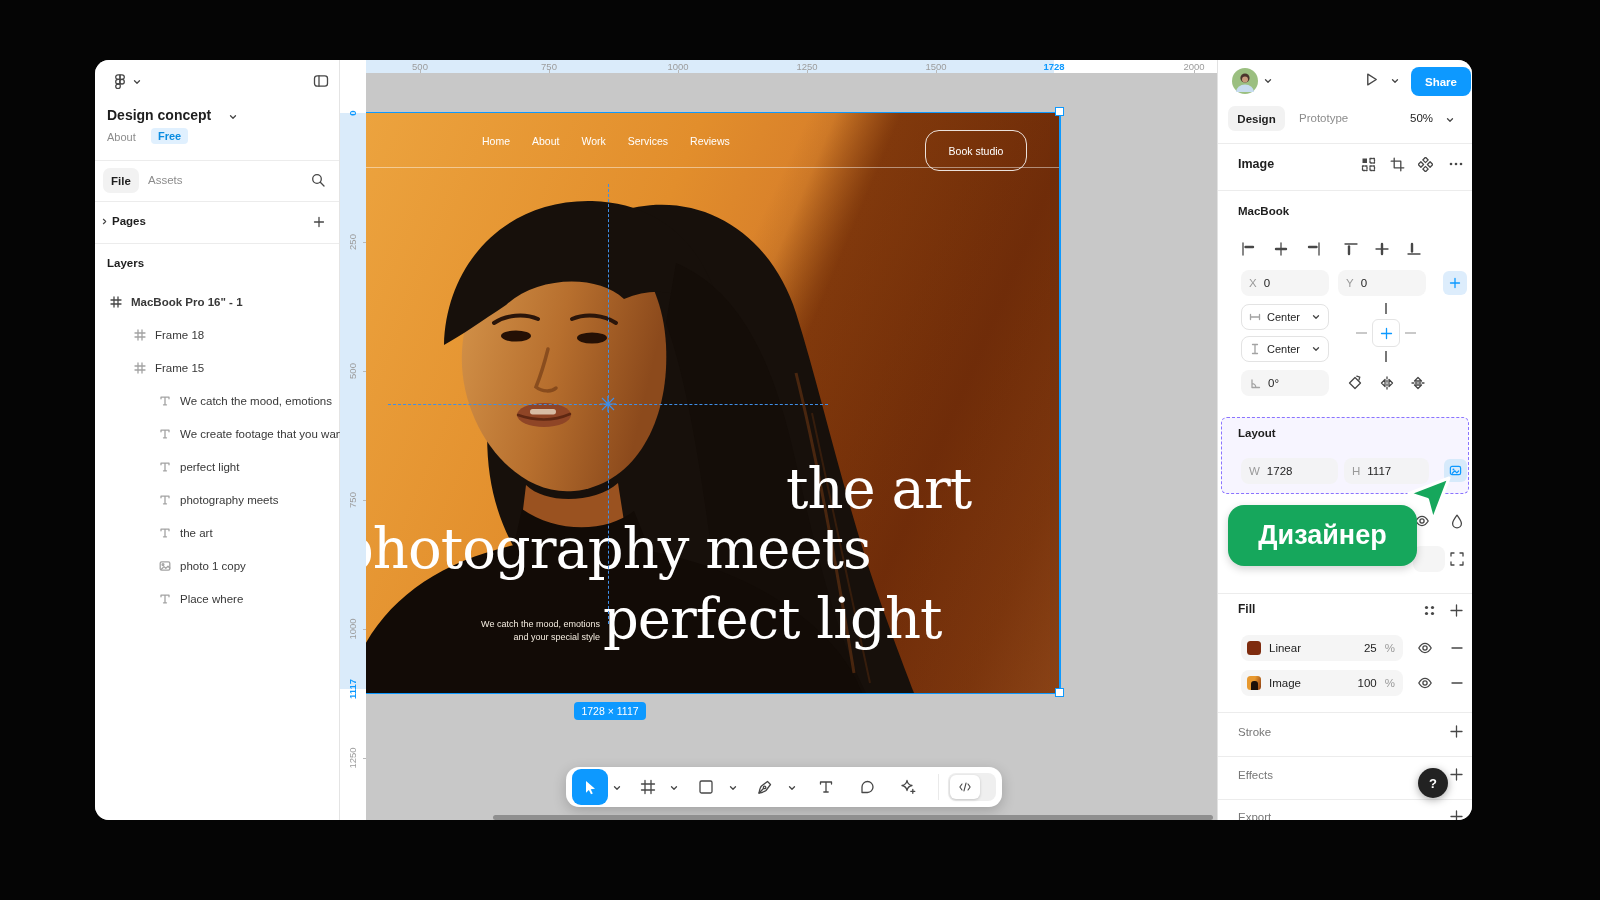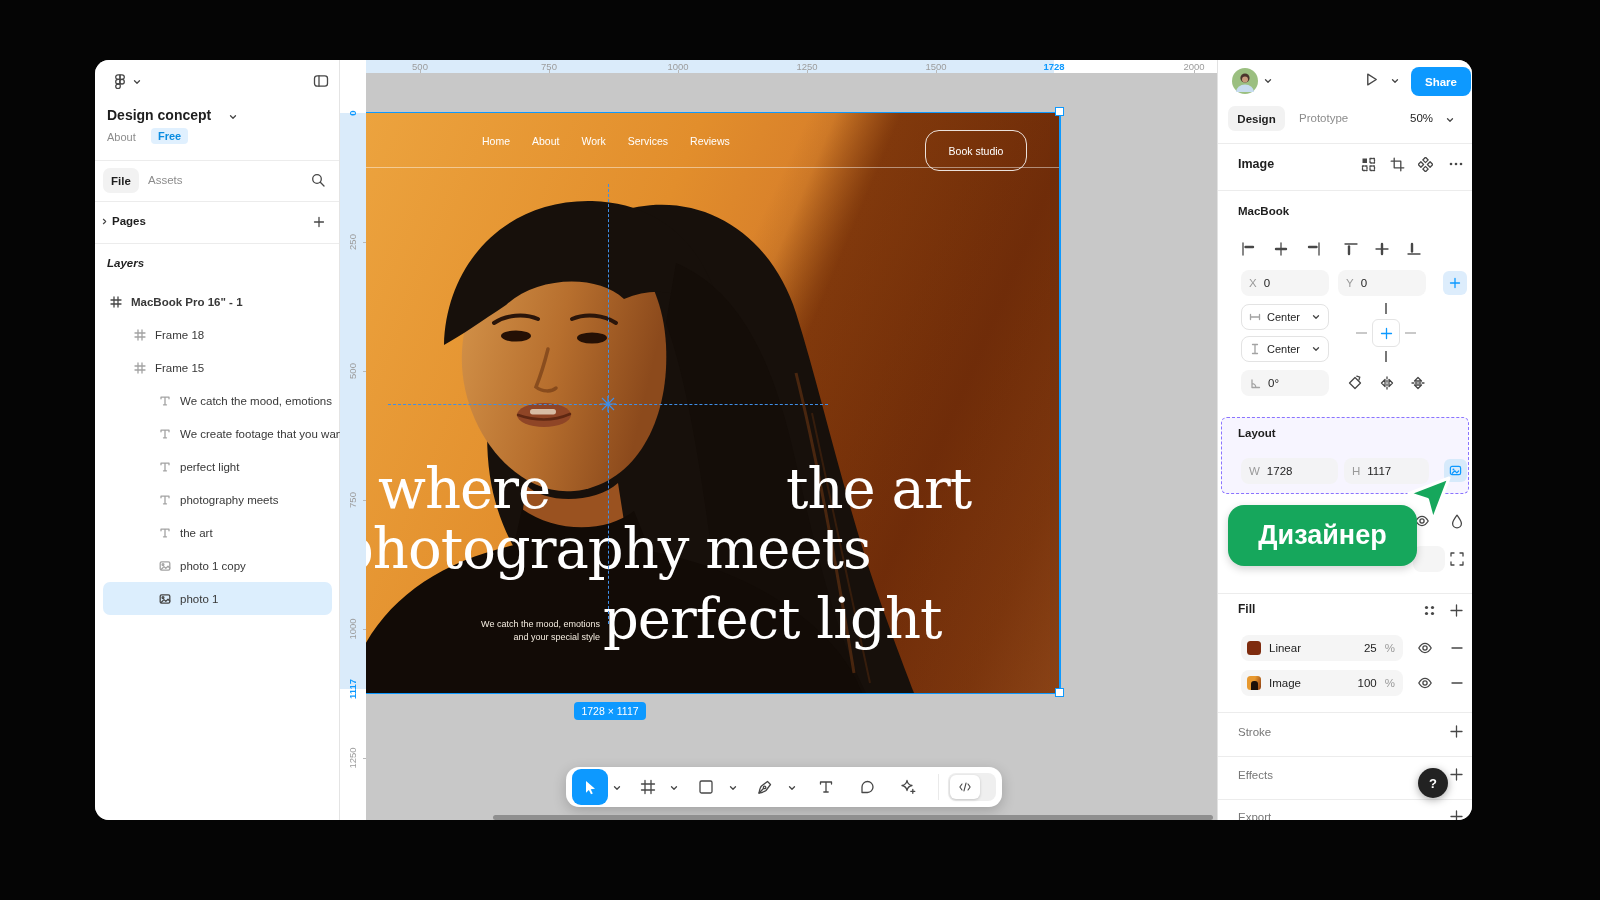--- a/index.html
+++ b/index.html
@@ -147,21 +147,21 @@
     <span class="abs lbl6" style="left:17px;top:155px;">Pages</span>
     <span class="abs" style="left:217px;top:155px;">
       <svg width="14" height="14" viewBox="0 0 14 14">
             <g class="ic">
               <path d="M7 2.5v9M2.5 7h9"></path>
             </g>
           </svg>
     </span>
     <div class="divh" style="top:183px;"></div>
 
-    <span class="abs lbl6" style="left:12px;top:197px;font-style:italic;">Layers</span>
+    <span class="abs lbl6" style="left:12px;top:197px;">Layers</span>
 
     <div class="abs" style="left:0;top:225px;width:245px;">
       <div class="layer-row lr-d0" style="font-weight:600;">
         <span class="lic">
               <svg width="12" height="12" viewBox="0 0 12 12">
                 <g class="ic" stroke="#1e1e1e" stroke-width="1.2">
                   <path d="M4 1v10M8 1v10M1 4h10M1 8h10"></path>
                 </g>
               </svg>
             </span>
@@ -242,31 +242,29 @@
               <svg width="12" height="12" viewBox="0 0 12 12">
                 <g class="ic icg" stroke-width="1.2">
                   <rect x="1.2" y="1.8" width="9.6" height="8.4" rx="1.4"></rect>
                   <circle cx="4" cy="4.6" r="0.9"></circle>
                   <path d="M2.4 9.2l2.6-2.6 1.8 1.8 2.2-2.2 1.8 1.8"></path>
                 </g>
               </svg>
             </span>
         <span>photo 1 copy</span>
       </div>
-      <div class="layer-row lr-sel">
-        <span class="lic">
-              <svg width="12" height="12" viewBox="0 0 12 12">
-                <g class="ic" stroke="#3a3a3a" stroke-width="1.2">
-                  <rect x="1.2" y="1.8" width="9.6" height="8.4" rx="1.4"></rect>
-                  <circle cx="4" cy="4.6" r="0.9"></circle>
-                  <path d="M2.4 9.2l2.6-2.6 1.8 1.8 2.2-2.2 1.8 1.8"></path>
-                </g>
-              </svg>
-            </span>
-        <span>photo 1</span>
+      <div class="layer-row lr-d2">
+        <span class="lic">
+              <svg width="12" height="12" viewBox="0 0 12 12">
+                <g class="ic icg" stroke-width="1.2">
+                  <path d="M2 2.2h8M2 2.2v1.6M10 2.2v1.6M6 2.2v7.6M4.5 9.8h3"></path>
+                </g>
+              </svg>
+            </span>
+        <span>Place where</span>
       </div>
     </div>
   </div>
 
   <div class="canvas">
 
     <div class="ruler-h">
       <div class="rhl" style="left:26px;top:0;width:688px;height:13px;"></div>
       <span class="rlab" style="left:80px;">500</span>
       <span class="rlab" style="left:209px;">750</span>
@@ -330,21 +328,20 @@
         <span class="navlink">About</span>
         <span class="navlink">Work</span>
         <span class="navlink">Services</span>
         <span class="navlink">Reviews</span>
       </div>
       <div class="cta">
         <span>Book studio</span>
       </div>
       <div class="abs" style="left:0;top:54px;width:694px;height:1px;background:rgba(255,255,255,.45);"></div>
 
-      <span class="hline" style="left:12px;top:348px;">where</span>
       <span class="hline" style="left:420px;top:348px;">the art</span>
       <span class="hline" style="left:-28px;top:408px;">photography meets</span>
       <span class="hline" style="left:237px;top:478px;">perfect light</span>
 
       <div class="tagline">
         <span>We catch the mood, emotions</span><br>
         <span>and your special style</span>
       </div>
 
       <div class="dash-h" style="left:22px;top:291px;width:440px;"></div>

